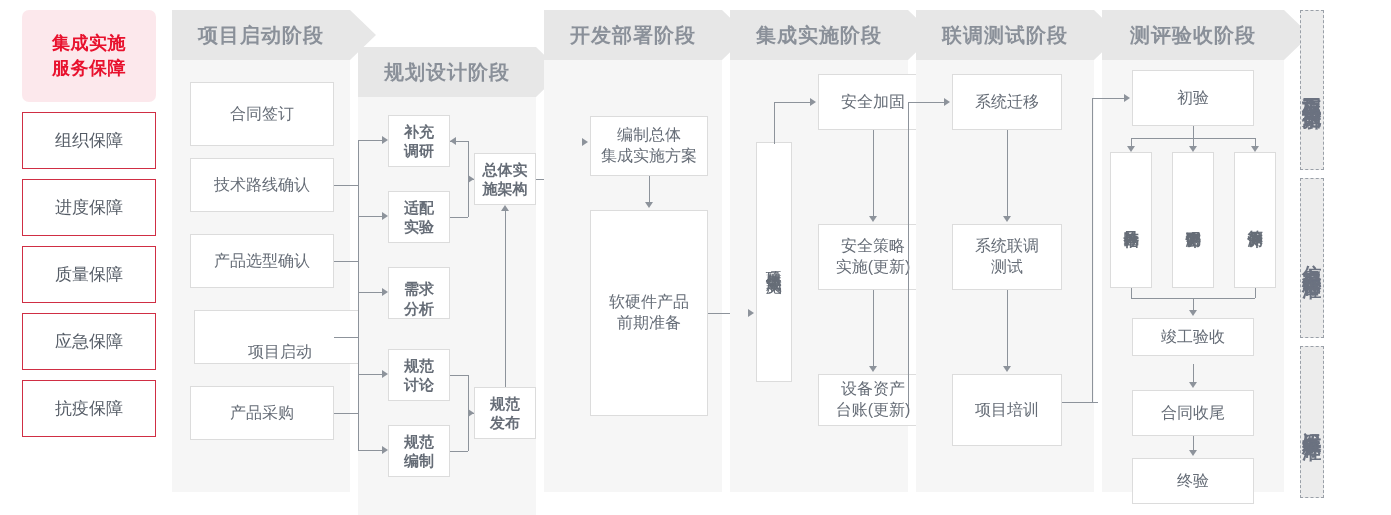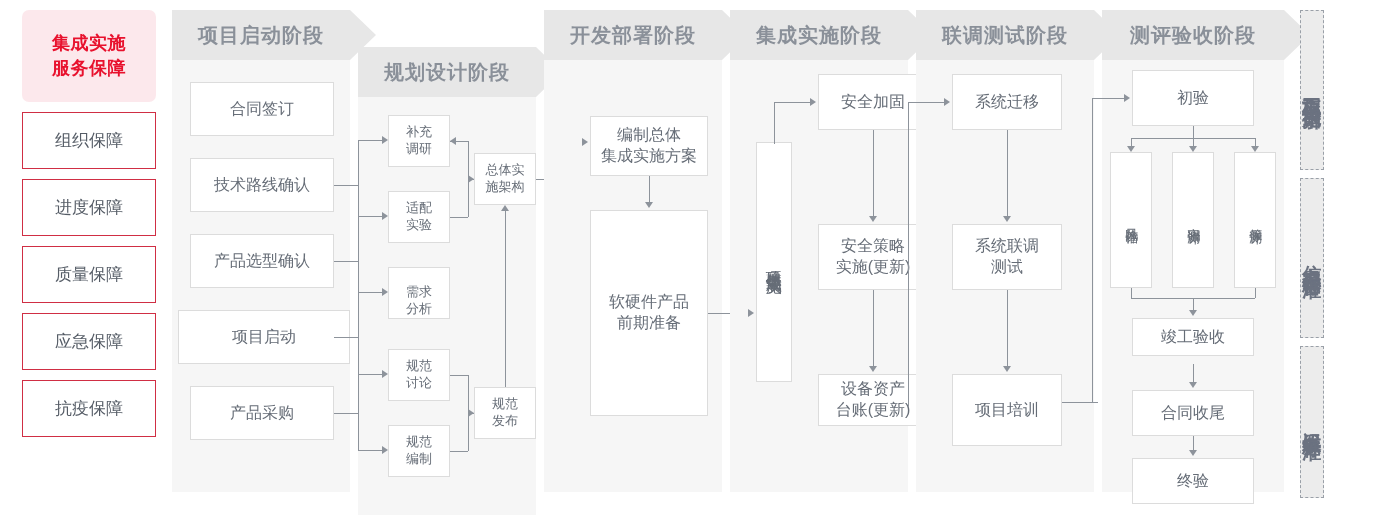--- a/index.html
+++ b/index.html
@@ -44,21 +44,21 @@
   .col-body{
     position:relative;background:#f6f6f6;height:432px;
   }
 
   .node{
     position:absolute;background:#ffffff;border:1px solid #dcdcdc;
     display:flex;align-items:center;justify-content:center;
     text-align:center;font-size:16px;color:#666d77;line-height:1.3;
     box-sizing:border-box;
   }
-  .node.sm{font-size:13px;}
+  .node.sm{font-size:15px;font-weight:bold;}
   .node.vert{
     writing-mode:vertical-rl;text-orientation:upright;
     letter-spacing:1px;line-height:1.1;
   }
 
   
   .ln{position:absolute;background:#8d939b;}
   .lnh{height:1px;}
   .lnv{width:1px;}
   .arw{position:absolute;width:0;height:0;}
@@ -108,30 +108,30 @@
   </div>
 
   <div class="cols">
 
     <div class="col" style="left:0px;width:178px;">
       <div class="col-hd">
         <span>项目启动阶段</span>
         <span class="tip"></span>
       </div>
       <div class="col-body">
-        <div class="node" style="left:18px;top:22px;width:144px;height:54px;">
+        <div class="node" style="left:18px;top:22px;width:144px;height:64px;">
             <span>合同签订</span>
           </div>
         <div class="node" style="left:18px;top:98px;width:144px;height:54px;justify-content:center;">
             <span>技术路线确认</span>
           </div>
         <div class="node" style="left:18px;top:174px;width:144px;height:54px;">
             <span>产品选型确认</span>
           </div>
-        <div class="node" style="left:6px;top:250px;width:172px;height:54px;">
+        <div class="node" style="left:22px;top:250px;width:172px;height:54px;align-items:flex-end;">
             <span>项目启动</span>
           </div>
         <div class="node" style="left:18px;top:326px;width:144px;height:54px;">
             <span>产品采购</span>
           </div>
 
         <div class="ln lnh" style="left:162px;top:125px;width:24px;"></div>
         <div class="ln lnh" style="left:162px;top:201px;width:24px;"></div>
         <div class="ln lnh" style="left:162px;top:277px;width:24px;"></div>
         <div class="ln lnh" style="left:162px;top:353px;width:24px;"></div>

